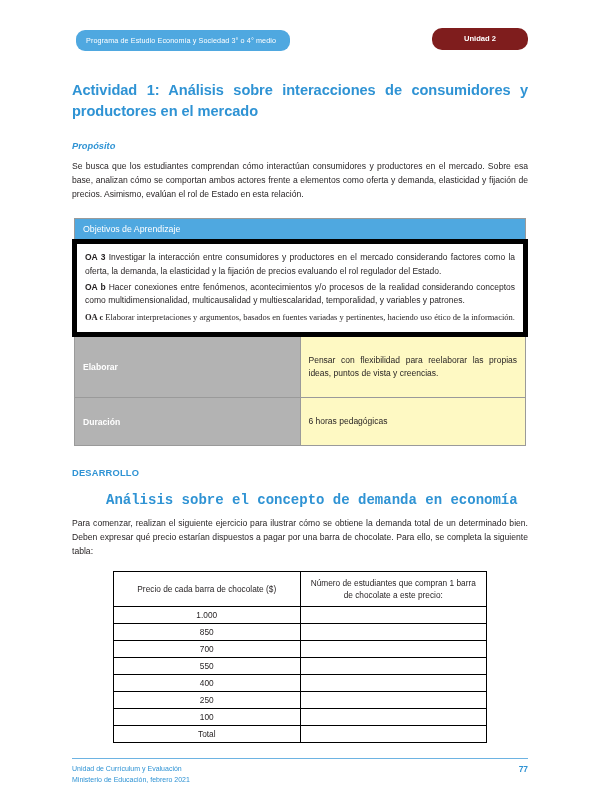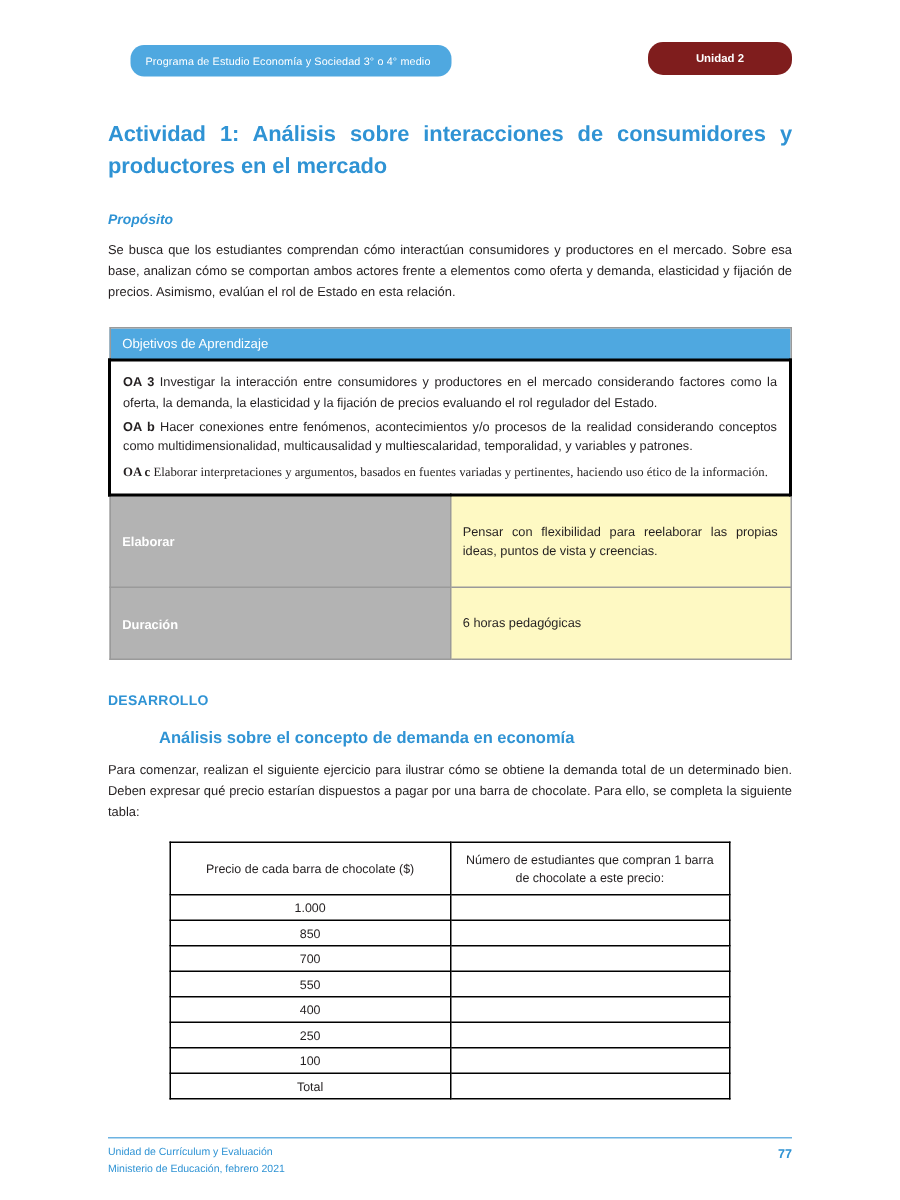--- a/index.html
+++ b/index.html
@@ -24,21 +24,21 @@
   }
 
   
   .header-row {
     position: relative;
     height: 46px;
     margin-top: 24px;
   }
   .header-pill {
     position: absolute;
-    left: 15px;
+    left: 4px;
     top: 6px;
     background: #4fa8e0;
     color: #ffffff;
     font-size: 7.2px;
     line-height: 1;
     padding: 7px 14px 7px 10px;
     border-radius: 9px;
     white-space: nowrap;
     letter-spacing: 0.1px;
   }
@@ -77,23 +77,24 @@
   }
   .dev-heading {
     color: #2f93d4;
     font-size: 9.3px;
     font-weight: bold;
     margin: 22px 0 0 0;
     letter-spacing: 0.2px;
   }
   .sub-heading {
     color: #2f93d4;
-    font-size: 11px;
+    font-size: 14px;
     font-weight: bold;
     margin: 14px 0 0 34px;
+    font-family: Liberation Mono, monospace;
   }
 
   p.body {
     font-size: 8.6px;
     line-height: 1.62;
     text-align: justify;
     margin: 9px 0 0 0;
   }
 
   
@@ -105,21 +106,21 @@
   }
   .oa-head td {
     background: #4fa8e0;
     color: #ffffff;
     font-size: 8.8px;
     font-weight: normal;
     padding: 5px 8px;
     border: 1px solid #9a9a9a;
   }
   .oa-body td {
-    border: 2px solid #000000;
+    border: 5px solid #000000;
     padding: 7px 8px 8px 8px;
     font-size: 8.5px;
     line-height: 1.57;
     text-align: justify;
   }
   .oa-body td b { font-weight: bold; }
   .oa-item { margin: 0 0 3px 0; }
   .oa-item:last-child { margin-bottom: 0; font-family: Liberation Serif, serif; }
 
   .grey-label {

